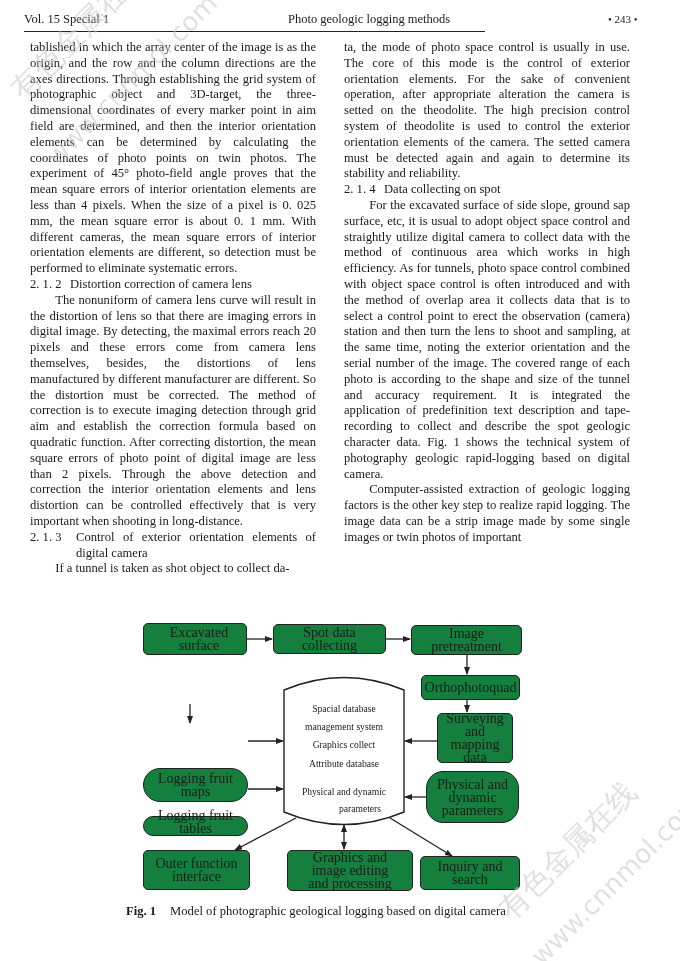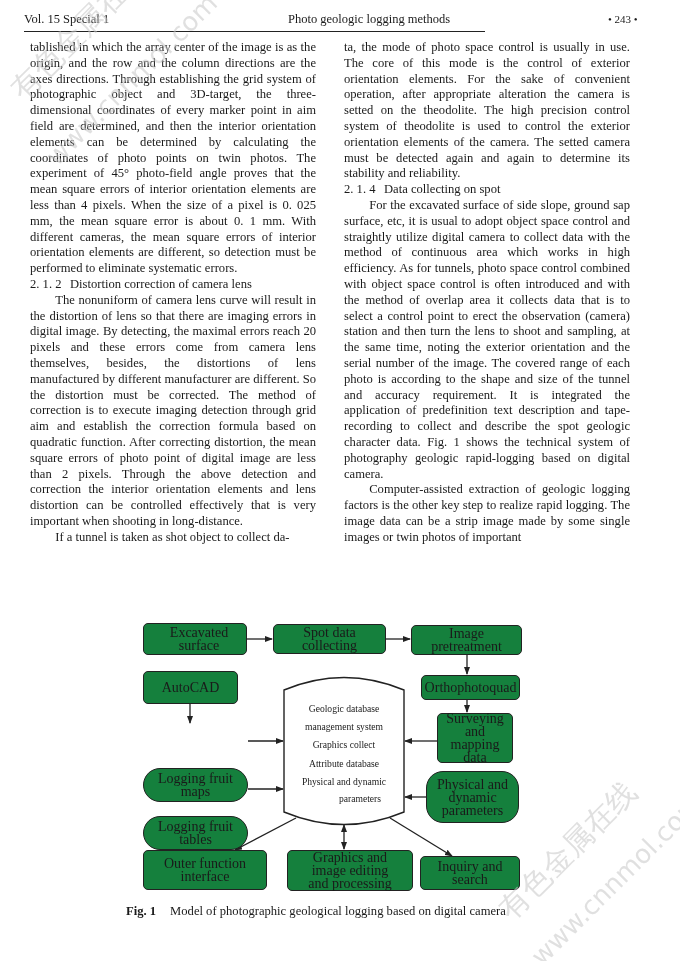--- a/index.html
+++ b/index.html
@@ -63,20 +63,23 @@
   <span class="pageno">• 243 •</span>
 </div>
 <div class="rule-full"></div>
 
 <div class="col col-left">
   <p>tablished in which the array center of the image is as the origin, and the row and the column directions are the axes directions. Through establishing the grid system of photographic object and 3D-target, the three-dimensional coordinates of every marker point in aim field are determined, and then the interior orientation elements can be determined by calculating the coordinates of photo points on twin photos. The experiment of 45° photo-field angle proves that the mean square errors of interior orientation elements are less than 4 pixels. When the size of a pixel is 0. 025 mm, the mean square error is about 0. 1 mm. With different cameras, the mean square errors of interior orientation elements are different, so detection must be performed to eliminate systematic errors.</p>
   <p class="sec">
     <span class="num">2. 1. 2</span><span>Distortion correction of camera lens</span>
   </p>
   <p class="indent">The nonuniform of camera lens curve will result in the distortion of lens so that there are imaging errors in digital image. By detecting, the maximal errors reach 20 pixels and these errors come from camera lens themselves, besides, the distortions of lens manufactured by different manufacturer are different. So the distortion must be corrected. The method of correction is to execute imaging detection through grid aim and establish the correction formula based on quadratic function. After correcting distortion, the mean square errors of photo point of digital image are less than 2 pixels. Through the above detection and correction the interior orientation elements and lens distortion can be controlled effectively that is very important when shooting in long-distance.</p>
+  <p class="sec-wrap">
+    <span class="num">2. 1. 3</span><span>Control of exterior orientation elements of digital camera</span>
+  </p>
   <p class="indent">If a tunnel is taken as shot object to collect da-</p>
 </div>
 
 <div class="col col-right">
   <p>ta, the mode of photo space control is usually in use. The core of this mode is the control of exterior orientation elements. For the sake of convenient operation, after appropriate alteration the camera is setted on the theodolite. The high precision control system of theodolite is used to control the exterior orientation elements of the camera. The setted camera must be detected again and again to determine its stability and reliability.</p>
   <p class="sec">
     <span class="num">2. 1. 4</span><span>Data collecting on spot</span>
   </p>
   <p class="indent">For the excavated surface of side slope, ground sap surface, etc, it is usual to adopt object space control and straightly utilize digital camera to collect data with the method of continuous area which works in high efficiency. As for tunnels, photo space control combined with object space control is often introduced and with the method of overlap area it collects data that is to select a control point to erect the observation (camera) station and then turn the lens to shoot and sampling, at the same time, noting the exterior orientation and the serial number of the image. The covered range of each photo is according to the shape and size of the tunnel and accuracy requirement. It is integrated the application of predefinition text description and tape-recording to collect and describe the spot geologic character data. Fig. 1 shows the technical system of photography geologic rapid-logging based on digital camera.</p>
   <p class="indent">Computer-assisted extraction of geologic logging factors is the other key step to realize rapid logging. The image data can be a strip image made by some single images or twin photos of important</p>
@@ -112,49 +115,46 @@
 
   <div class="box" style="left:143px;top:623px;width:104px;height:32px;justify-content:flex-start;padding-left:8px;">
     <span>Excavated surface</span>
   </div>
   <div class="box" style="left:273px;top:624px;width:113px;height:30px;">
     <span>Spot data collecting</span>
   </div>
   <div class="box" style="left:411px;top:625px;width:111px;height:30px;">
     <span>Image pretreatment</span>
   </div>
-  <div class="box" style="left:143px;top:671px;width:95px;height:33px;">
-    <span>AutoCAD</span>
-  </div>
   <div class="box" style="left:421px;top:675px;width:99px;height:25px;">
     <span>Orthophotoquad</span>
   </div>
   <div class="box pill" style="left:143px;top:724px;width:105px;height:34px;">
     <span>Logging fruit maps</span>
   </div>
-  <div class="box pill" style="left:143px;top:772px;width:105px;height:34px;">
+  <div class="box pill" style="left:143px;top:772px;width:105px;height:20px;align-items:flex-end;">
     <span>Logging fruit tables</span>
   </div>
   <div class="box" style="left:437px;top:713px;width:76px;height:50px;padding:0 6px;">
     <span>Surveying and mapping data</span>
   </div>
   <div class="box" style="left:426px;top:771px;width:93px;height:52px;padding:0 4px;border-radius:17px;">
     <span>Physical and dynamic parameters</span>
   </div>
 
   <div class="db-text">
-    <div>Geologic database</div>
+    <div>Spacial database</div>
     <div>management system</div>
     <div>Graphics collect</div>
     <div>Attribute database</div>
-    <div style="line-height:14px;margin-top:2px;">Physical and dynamic</div>
+    <div style="line-height:14px;margin-top:12px;">Physical and dynamic</div>
     <div style="line-height:20px;padding-left:32px;">parameters</div>
   </div>
 
-  <div class="box" style="left:143px;top:850px;width:124px;height:40px;">
+  <div class="box" style="left:143px;top:850px;width:107px;height:40px;">
     <span>Outer function interface</span>
   </div>
   <div class="box" style="left:287px;top:850px;width:126px;height:41px;padding:0 14px;">
     <span>Graphics and image editing and processing</span>
   </div>
   <div class="box" style="left:420px;top:856px;width:100px;height:34px;">
     <span>Inquiry and search</span>
   </div>
 </div>
 

